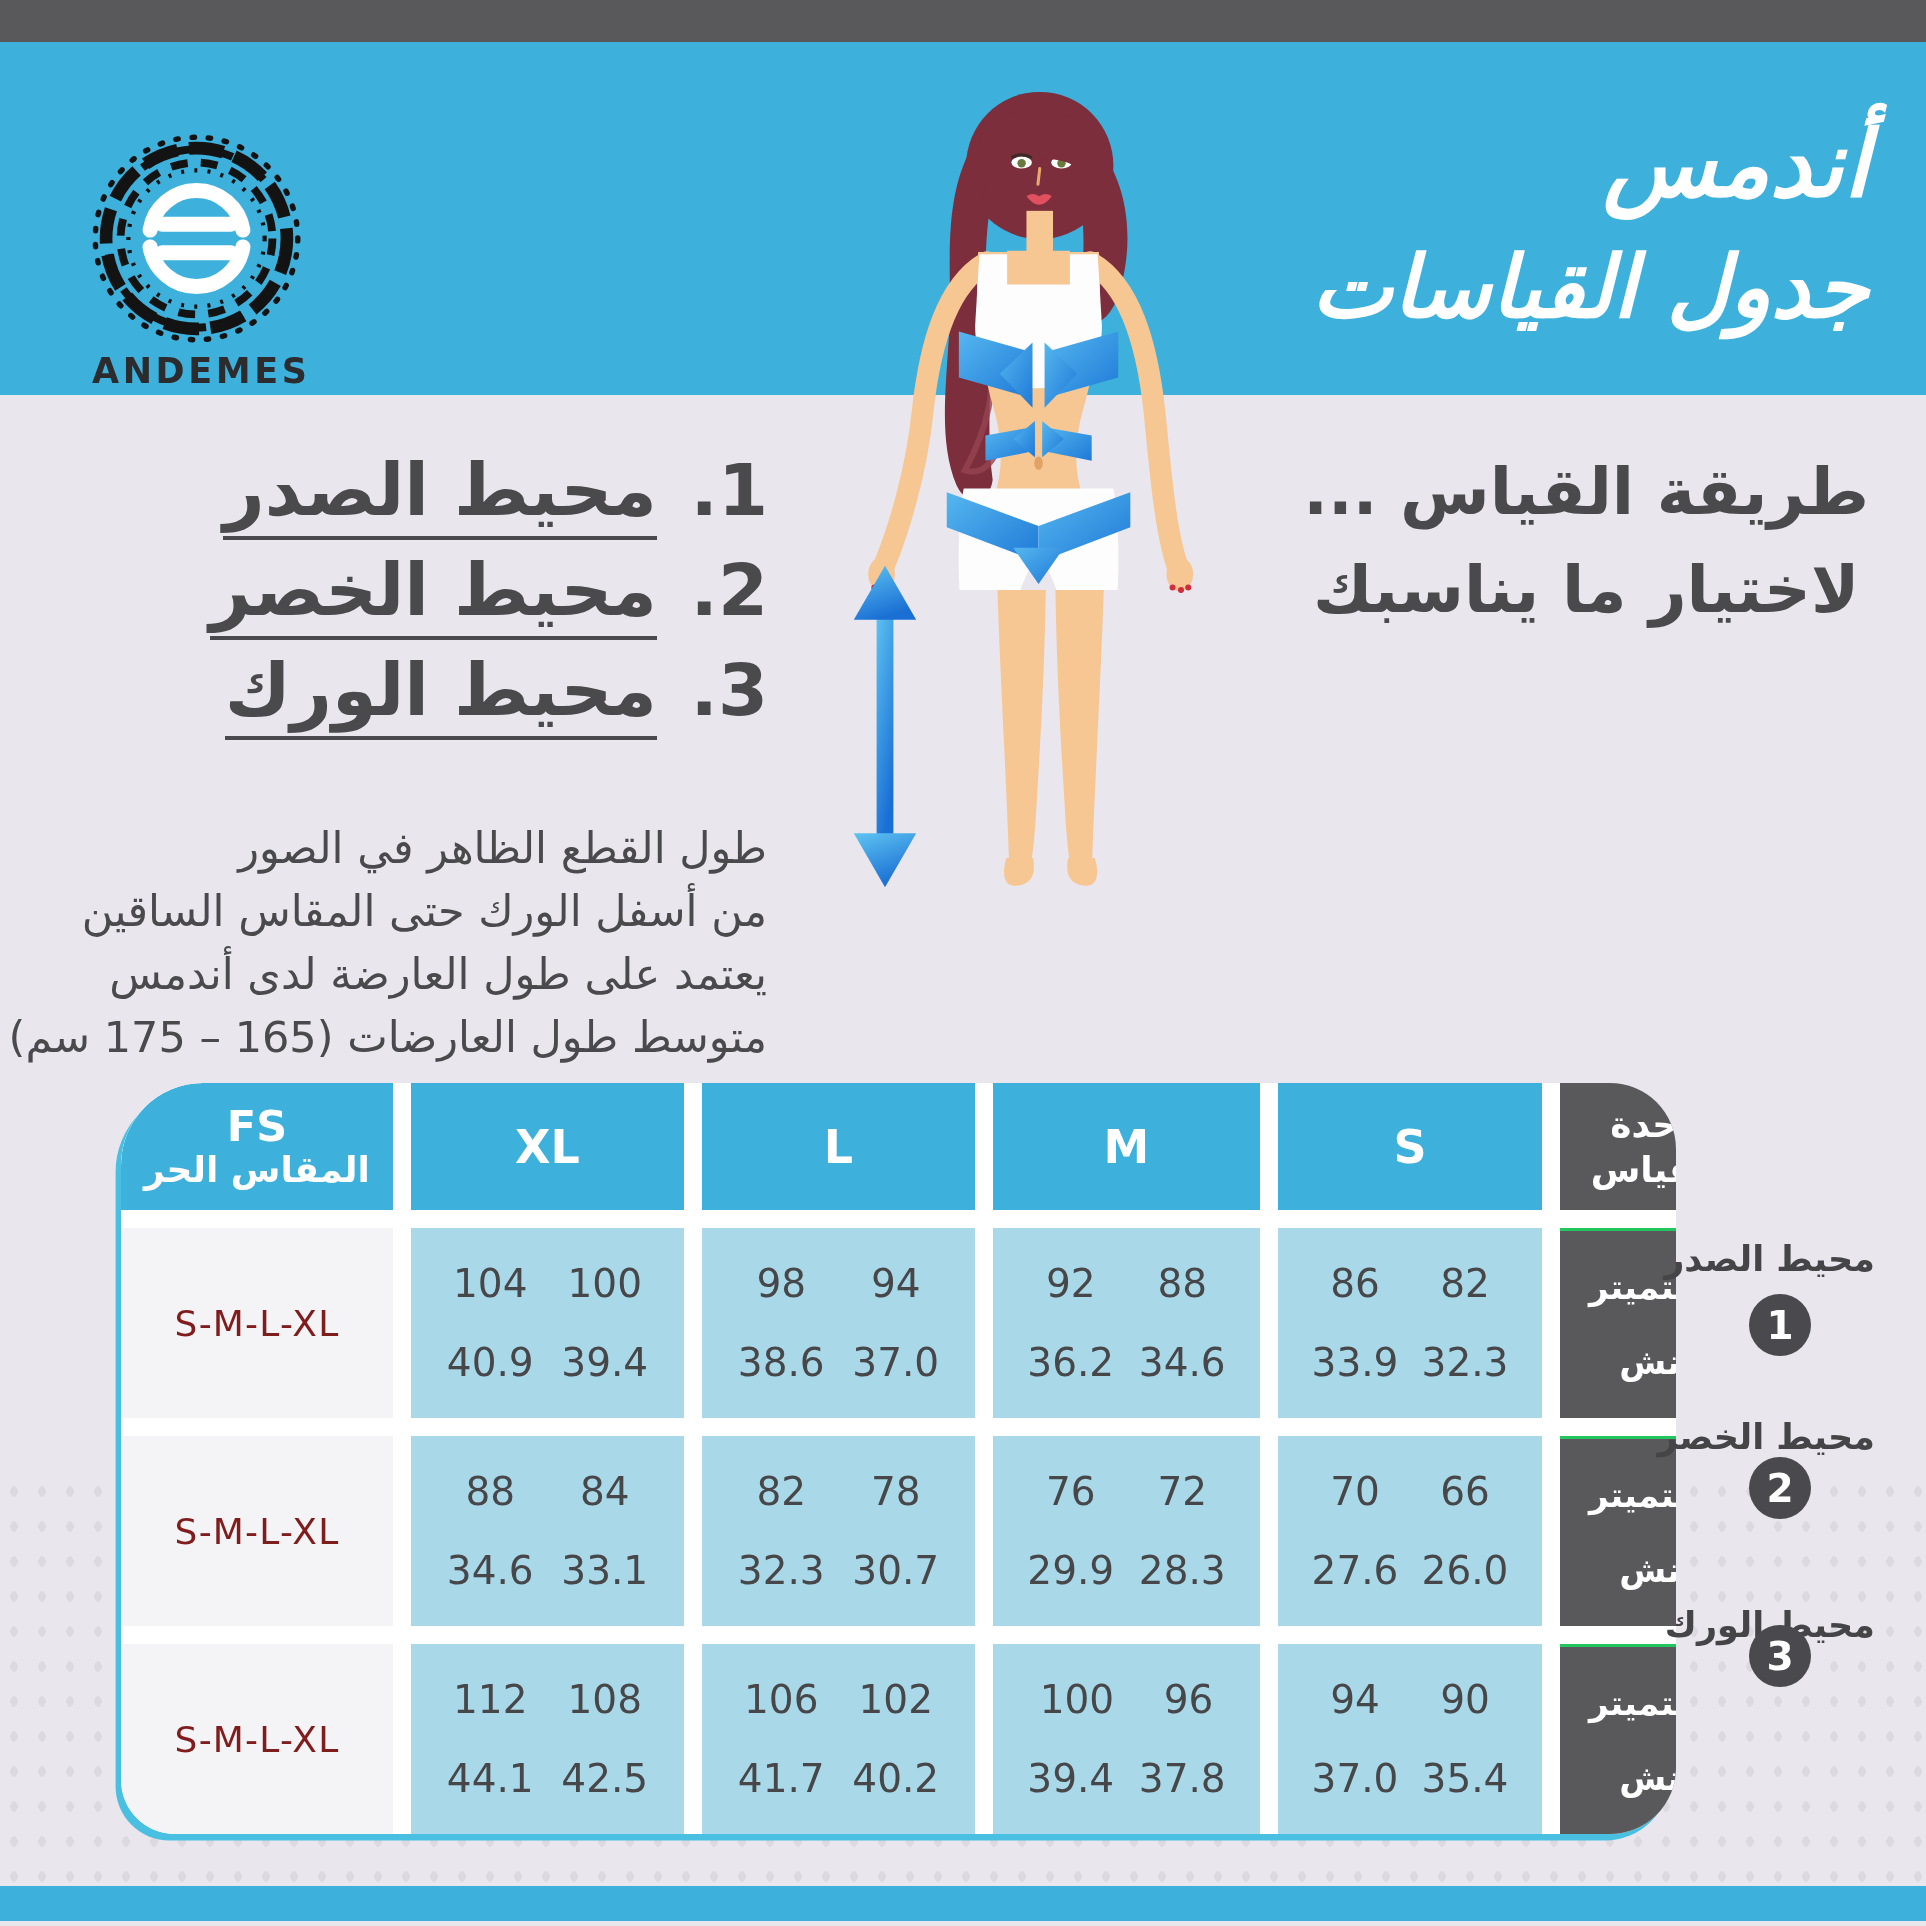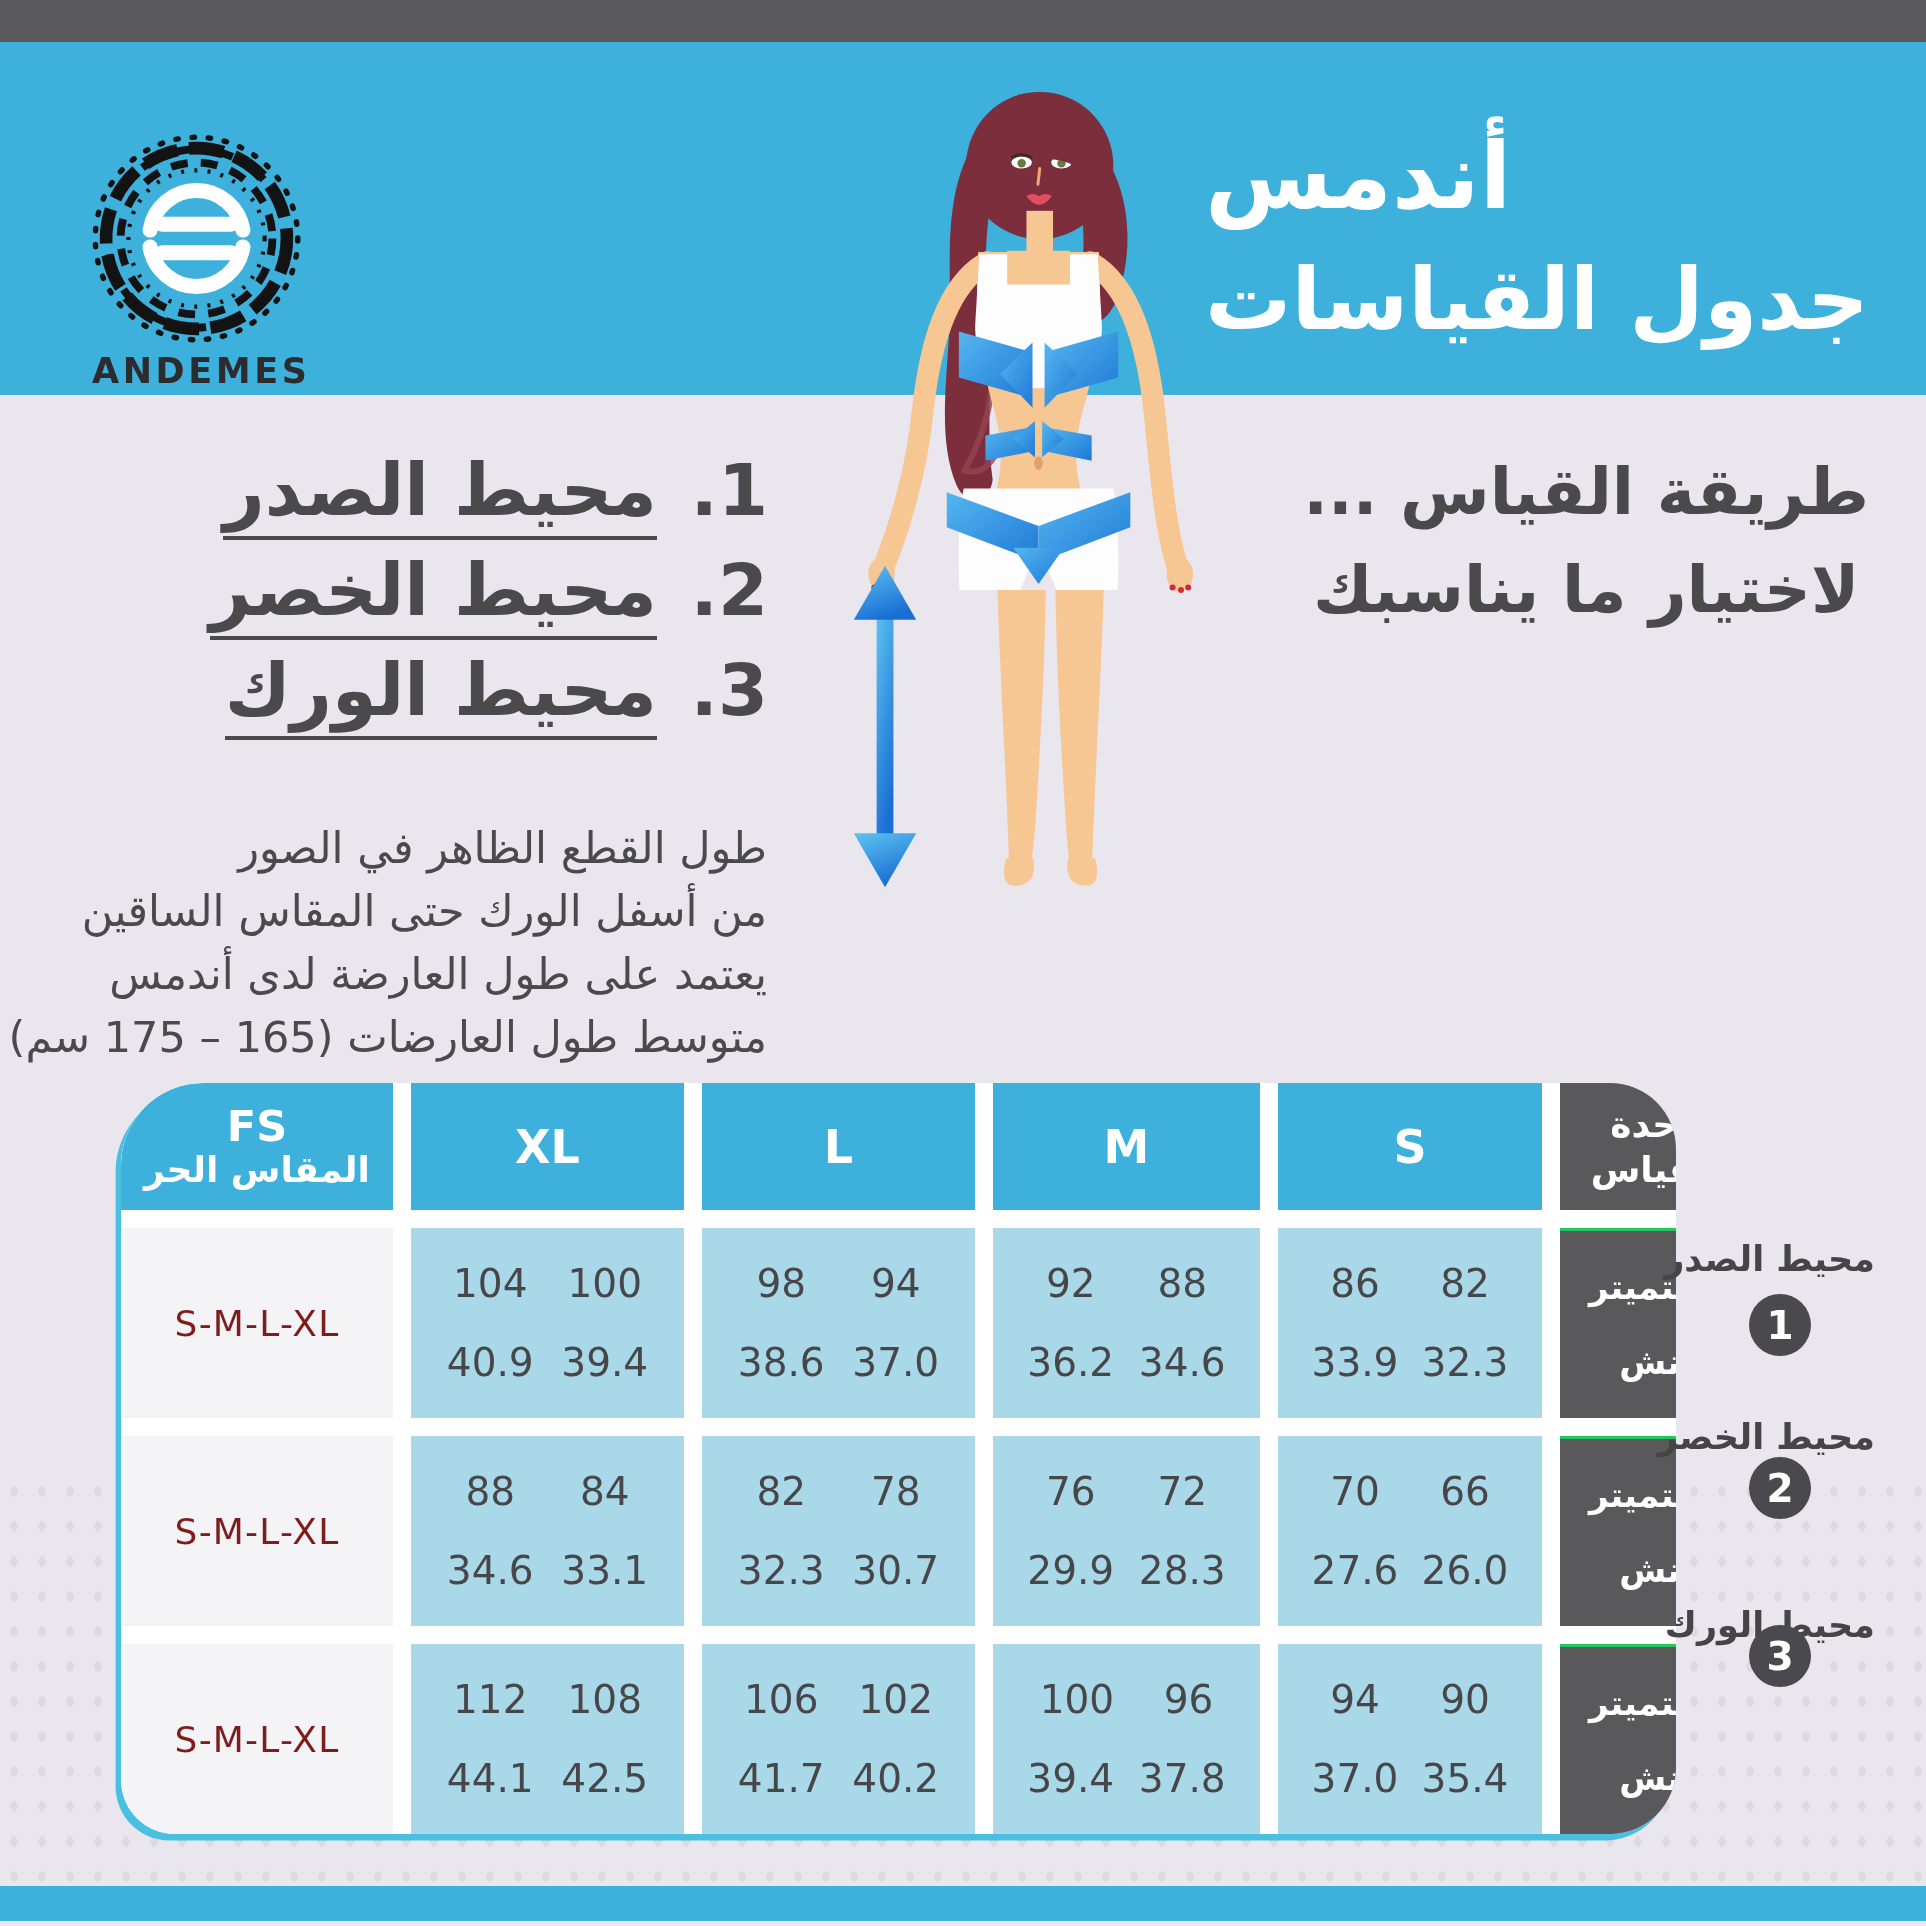--- a/index.html
+++ b/index.html
@@ -8,21 +8,21 @@
 
   
   .top-bar{position:absolute;left:0;top:0;width:100%;height:42px;background:#59585b;}
   .bottom-bar{position:absolute;left:0;top:1886px;width:100%;height:35px;background:#3db0dc;z-index:3;}
 
   
   .header-band{position:absolute;left:0;top:42px;width:100%;height:353px;background:#3db0dc;}
   .logo-wrap{position:absolute;left:85px;top:85px;width:223px;height:223px;}
   .brand-name{position:absolute;left:92px;top:309px;font-size:35px;font-weight:800;
               letter-spacing:3.6px;color:#2c2c2f;}
-  .header-title{position:absolute;right:57px;top:77px;text-align:left;direction:rtl;color:#ffffff;font-weight:700;}
+  .header-title{position:absolute;right:57px;top:65px;text-align:right;direction:rtl;color:#ffffff;font-weight:700;font-style:italic;}
   .header-title .t1{font-size:92px;line-height:116px;}
   .header-title .t2{font-size:86px;line-height:128px;}
 
   
   .method-title{position:absolute;right:57px;top:443px;text-align:center;direction:rtl;
                 color:#4a4a4d;font-weight:700;font-size:65px;line-height:98px;white-space:nowrap;}
   .steps{position:absolute;left:338px;top:448px;width:430px;direction:rtl;color:#4a4a4d;z-index:2;}
   .step{height:100px;font-size:72px;font-weight:700;text-align:right;white-space:nowrap;}
   .step-num{margin-left:8.5px;}
   .step-label{border-bottom:4.2px solid #4a4a4d;padding-bottom:3.6px;}

